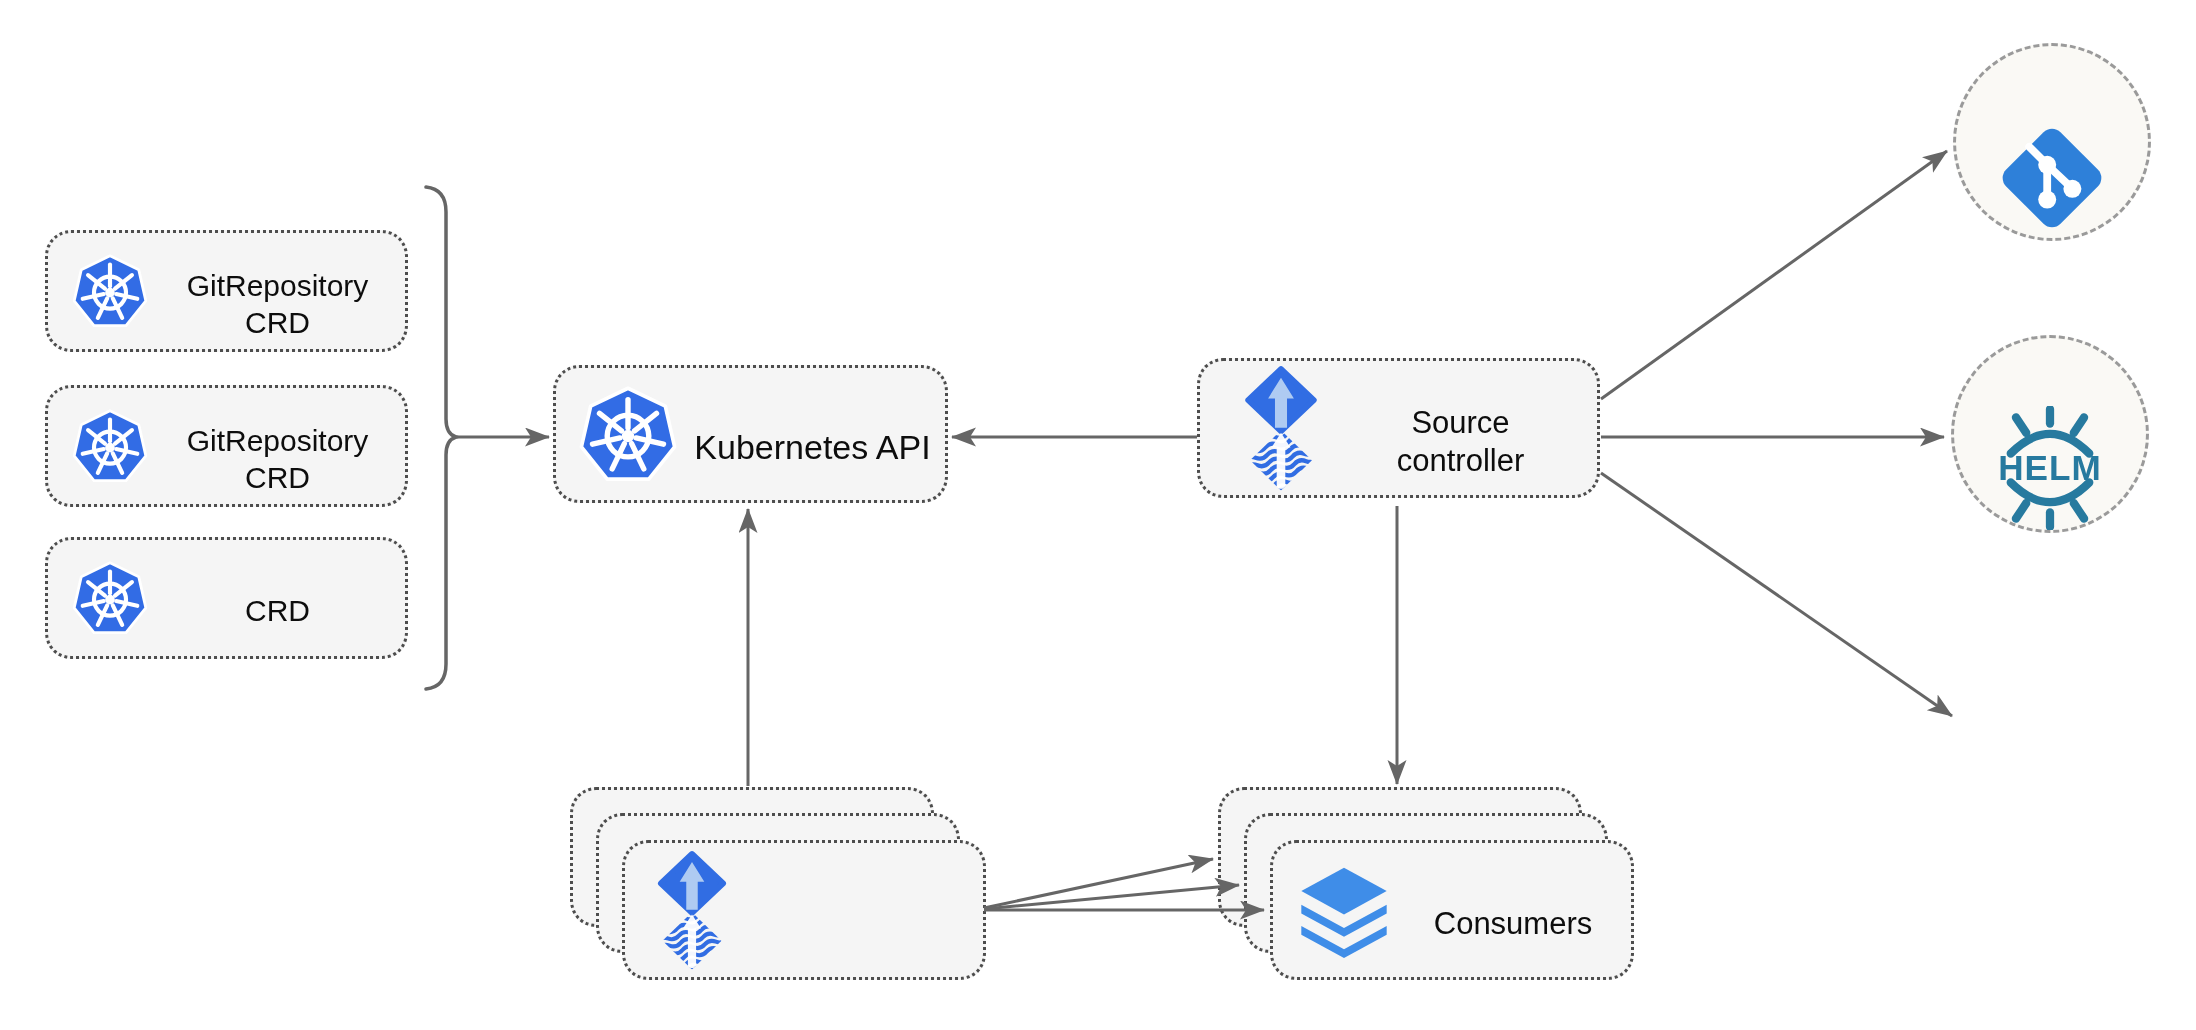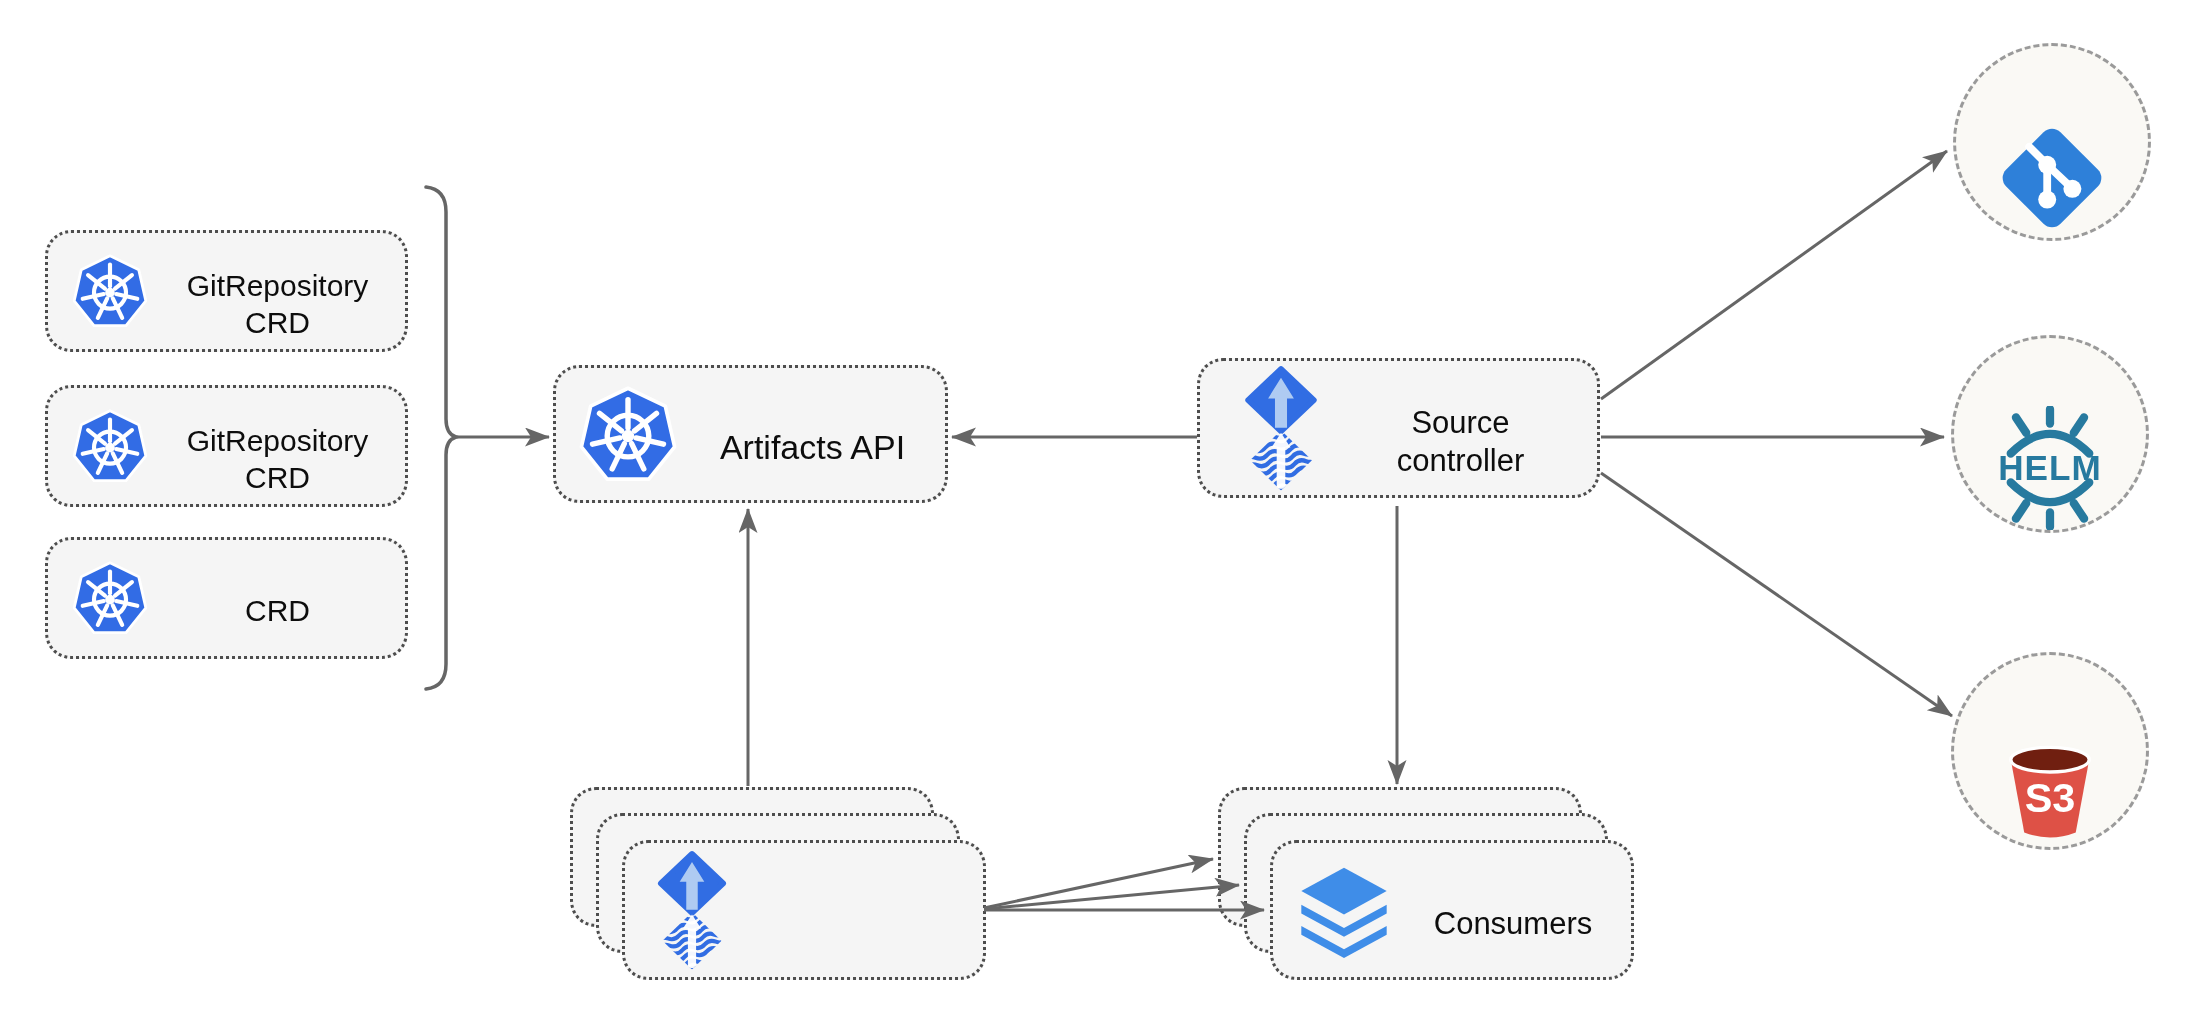--- a/index.html
+++ b/index.html
@@ -139,21 +139,21 @@
       </svg>
     <div class="label">
       <div>CRD</div>
     </div>
   </div>
 
   <div class="box hbox" style="left:553px;top:365px;width:395px;height:138px;padding-left:20px">
     <svg class="icon" width="104" height="104" viewBox="0 0 100 100">
         <use href="#k8s-logo"></use>
       </svg>
-    <div class="label big">Artifacts API</div>
+    <div class="label big">Kubernetes API</div>
   </div>
 
   <div class="box hbox" style="left:1197px;top:358px;width:403px;height:140px;padding-left:38px">
     <svg class="icon" width="86" height="129" viewBox="0 0 100 150">
         <use href="#flux-logo"></use>
       </svg>
     <div class="label med">
       <div>Source</div>
       <div>controller</div>
     </div>
@@ -203,21 +203,14 @@
         <line x1="27" y1="11" x2="37" y2="26"></line>
         <line x1="93" y1="11" x2="83" y2="26"></line>
         <line x1="60" y1="117" x2="60" y2="103"></line>
         <line x1="27" y1="109" x2="37" y2="94"></line>
         <line x1="93" y1="109" x2="83" y2="94"></line>
       </g>
       <text class="helm-text" x="60" y="72" text-anchor="middle">HELM</text>
     </svg>
   </div>
 
-  <div class="circle" style="left:1951px;top:652px">
-    <svg width="112" height="112" viewBox="0 0 100 100">
-      <path class="s3-body" d="M15,22 L27,87 Q50,96 73,87 L85,22 Z"></path>
-      <ellipse class="s3-top" cx="50" cy="22" rx="35" ry="11"></ellipse>
-      <text class="s3-text" x="50" y="69" text-anchor="middle">S3</text>
-    </svg>
-  </div>
 
 </div>
 
 </body></html>

